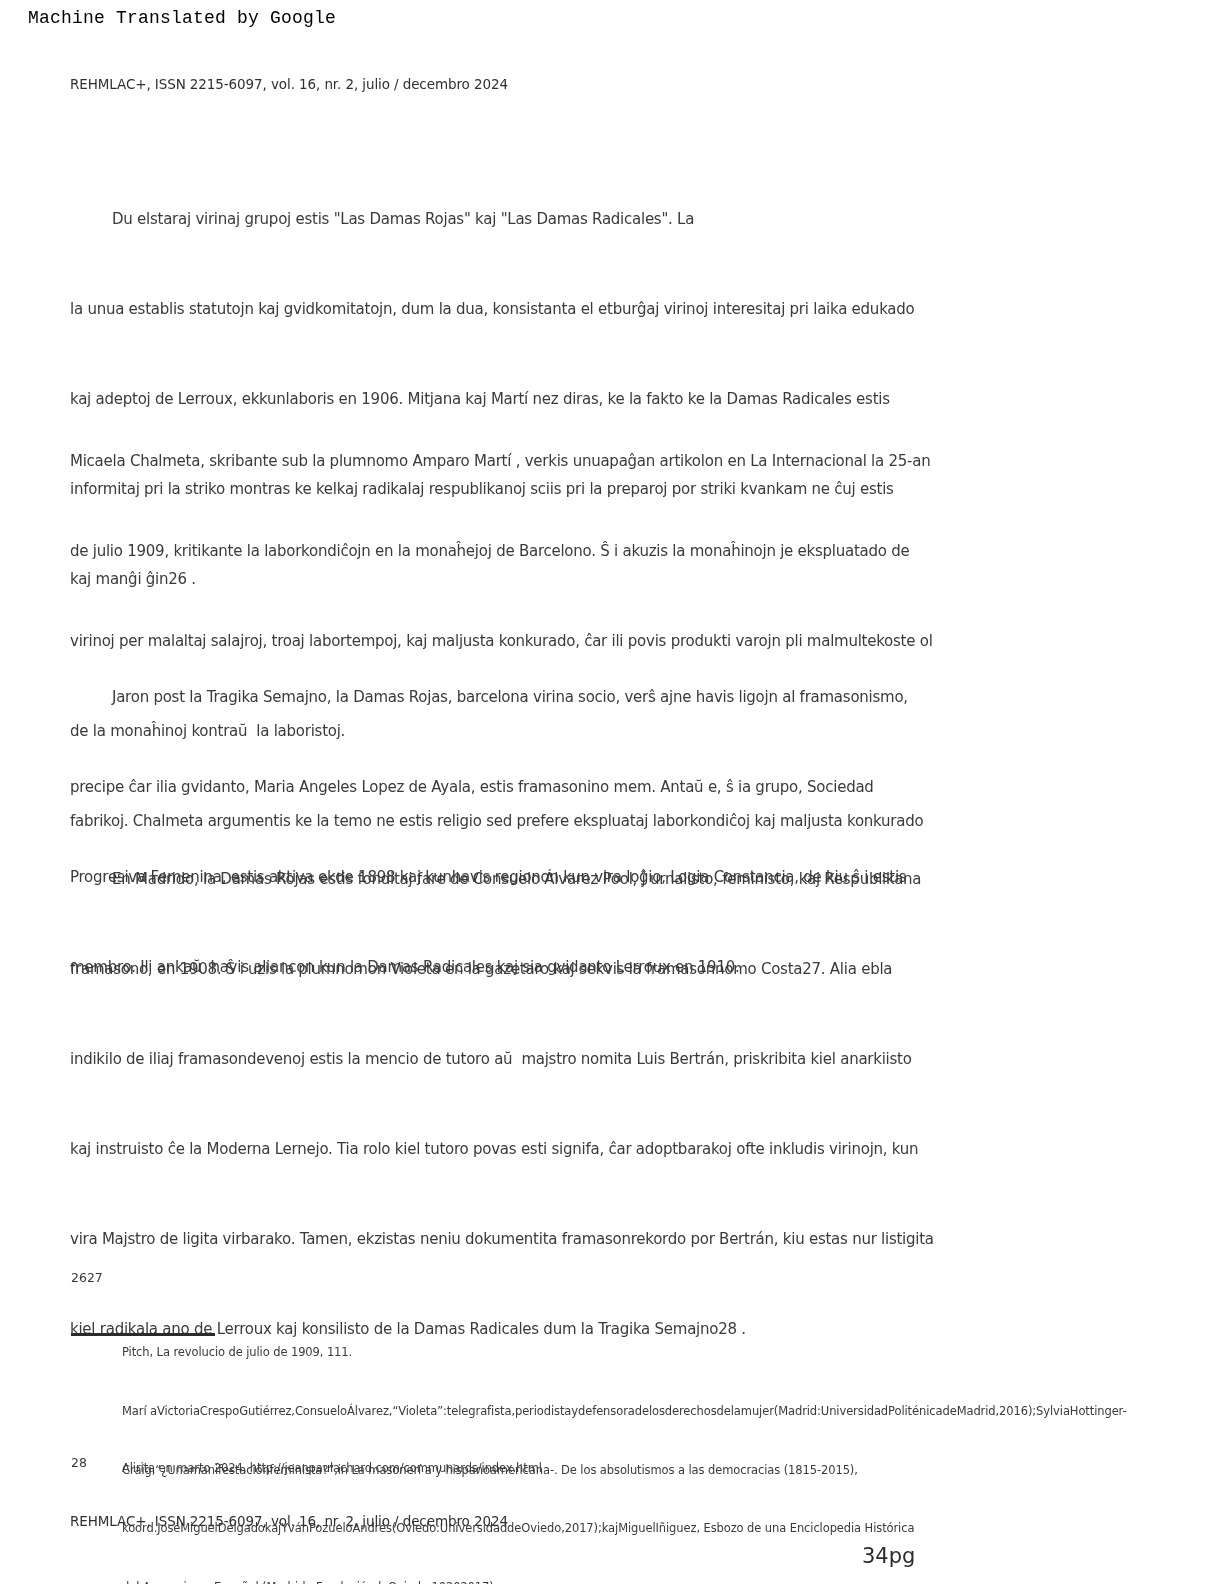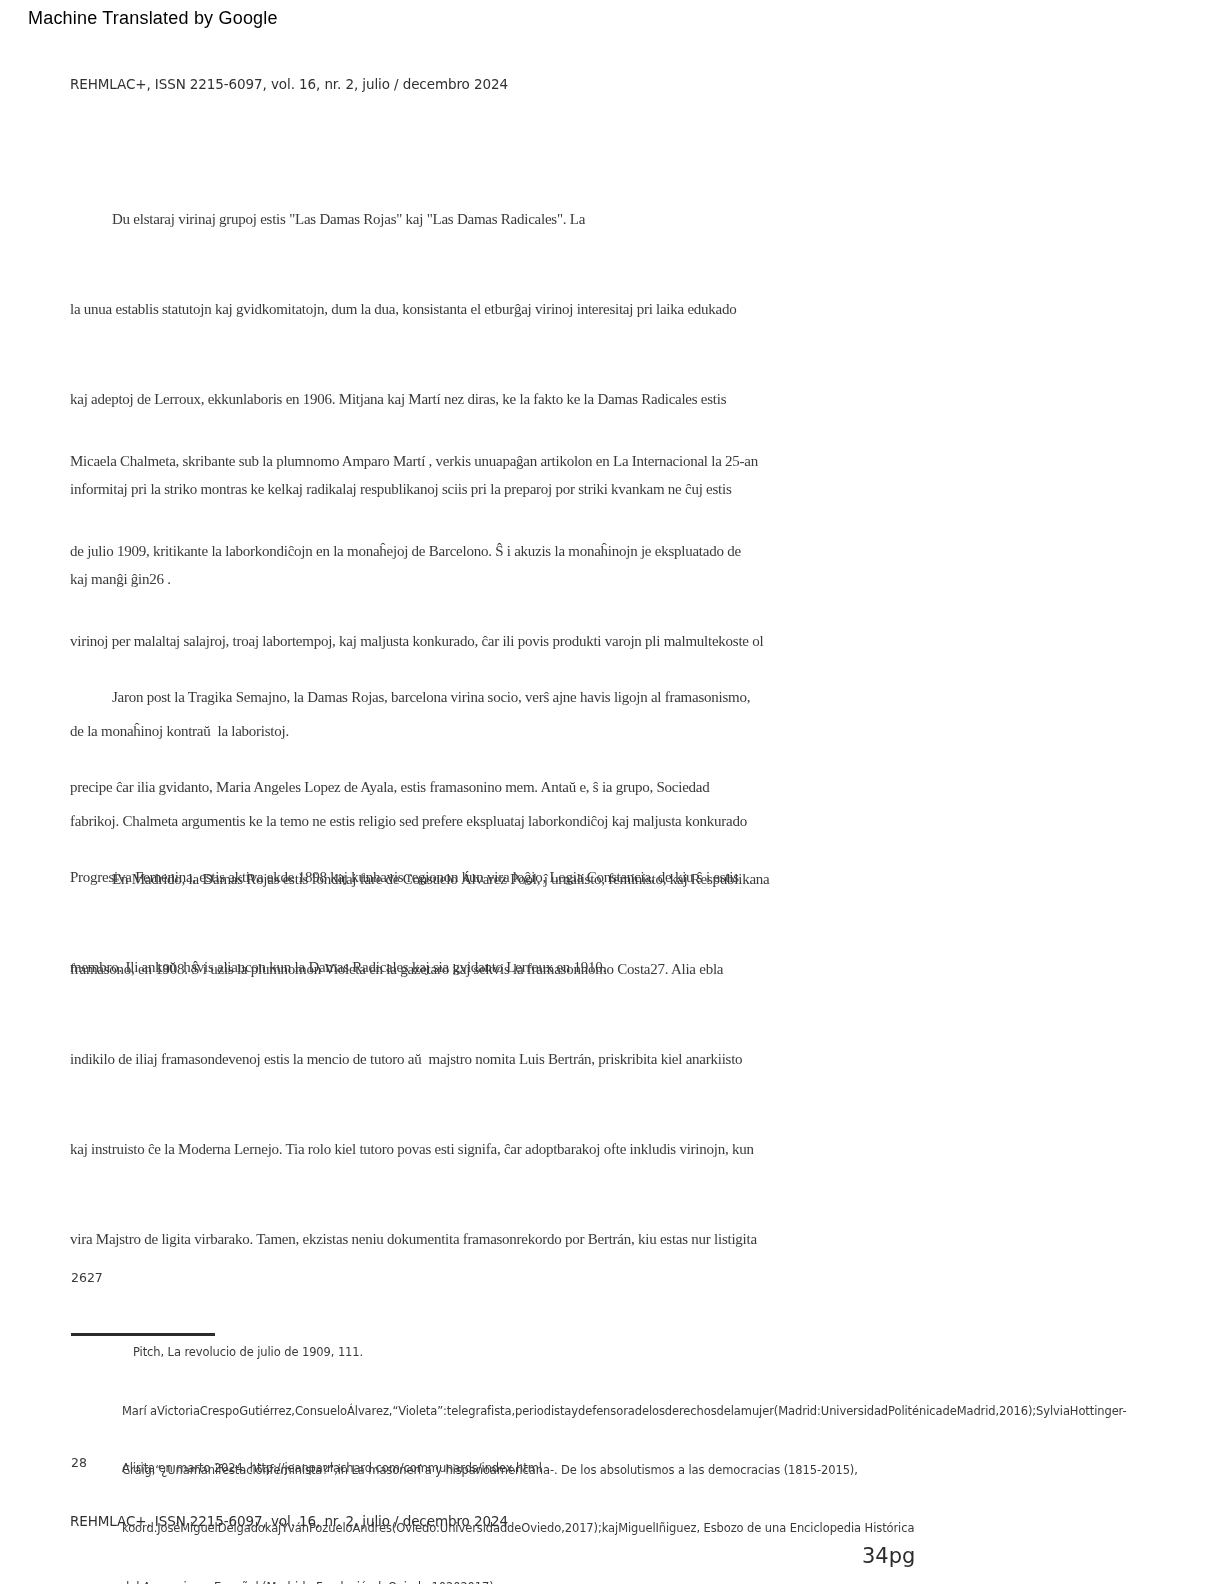--- a/index.html
+++ b/index.html
@@ -12,59 +12,59 @@
     height: 1584px;
     position: relative;
     overflow: hidden;
     font-family: "DejaVu Sans", sans-serif;
     color: #3a3a3a;
   }
   .abs { position: absolute; white-space: pre; }
 
   .banner {
     left: 28px; top: 8px;
-    font-family: Liberation Sans, sans-serif;
+    font-family: Liberation Mono, monospace;
     font-size: 18px;
     color: #000000;
     letter-spacing: 0.2px;
   }
   .header-line {
     left: 70px; top: 76px;
     font-size: 13.5px;
     color: #303030;
     letter-spacing: -0.1px;
   }
 
   .para {
     left: 70px;
     font-size: 15px;
     line-height: 30px;
     letter-spacing: -0.25px;
     color: #3a3a3a;
   }
-  .para .line { white-space: pre; font-family: Liberation Serif, serif; }
+  .para .line { white-space: pre; }
   .para .line.indent { padding-left: 42px; }
 
   .p1 { top: 144px; }
   .p2 { top: 386px; }
   .p3 { top: 622px; }
   .p4 { top: 804px; }
 
   .fn-rule {
     left: 71px; top: 1333px;
     width: 144px; height: 3px;
     background: #2b2b2b;
   }
   .fn {
     font-size: 11.5px;
     line-height: 19.5px;
     letter-spacing: -0.1px;
     color: #3a3a3a;
   }
-  .fn-pitch { left: 122px; top: 1343px; margin-left: 11px; }
+  .fn-pitch { left: 122px; top: 1343px; }
   .fn-marker { font-size: 12.5px; color: #3a3a3a; }
   .fn-marker-2627 { left: 71px; top: 1270px; }
   .fn-block-2627 { left: 122px; top: 1363px; }
   .fn-marker-28 { left: 71px; top: 1455px; }
   .fn-28 { left: 122px; top: 1459px; }
 
   .footer-journal {
     left: 70px; top: 1513px;
     font-size: 13.5px;
     color: #303030;
@@ -106,20 +106,21 @@
   <div class="line">Progresiva Femenina, estis aktiva ekde 1898 kaj kunhavis regionon kun vira loĝio, Logia Constancia, de kiu ŝ i estis</div>
   <div class="line">membro. Ili ankaŭ  havis aliancon kun la Damas Radicales kaj sia gvidanto Lerroux en 1910.</div>
 </div>
 
 <div class="abs para p4">
   <div class="line indent">En Madrido, la Damas Rojas estis fonditaj fare de Consuelo Álvarez Pool, ĵ urnalisto, feministo, kaj Respublikana</div>
   <div class="line">framasono, en 1908. Ŝ i uzis la plumnomon Violeta en la gazetaro kaj sekvis la framasonnomo Costa27. Alia ebla</div>
   <div class="line">indikilo de iliaj framasondevenoj estis la mencio de tutoro aŭ  majstro nomita Luis Bertrán, priskribita kiel anarkiisto</div>
   <div class="line">kaj instruisto ĉe la Moderna Lernejo. Tia rolo kiel tutoro povas esti signifa, ĉar adoptbarakoj ofte inkludis virinojn, kun</div>
   <div class="line">vira Majstro de ligita virbarako. Tamen, ekzistas neniu dokumentita framasonrekordo por Bertrán, kiu estas nur listigita</div>
+  <div class="line">kiel radikala ano de Lerroux kaj konsilisto de la Damas Radicales dum la Tragika Semajno28 .</div>
 </div>
 
 <div class="abs fn-rule"></div>
 
 <div class="abs fn fn-pitch">Pitch, La revolucio de julio de 1909, 111.</div>
 
 <div class="abs fn-marker fn-marker-2627">2627</div>
 
 <div class="abs fn fn-block-2627">
   <div class="line">Marí aVictoriaCrespoGutiérrez,ConsueloÁlvarez,“Violeta”:telegrafista,periodistaydefensoradelosderechosdelamujer(Madrid:UniversidadPoliténicadeMadrid,2016);SylviaHottinger-</div>

